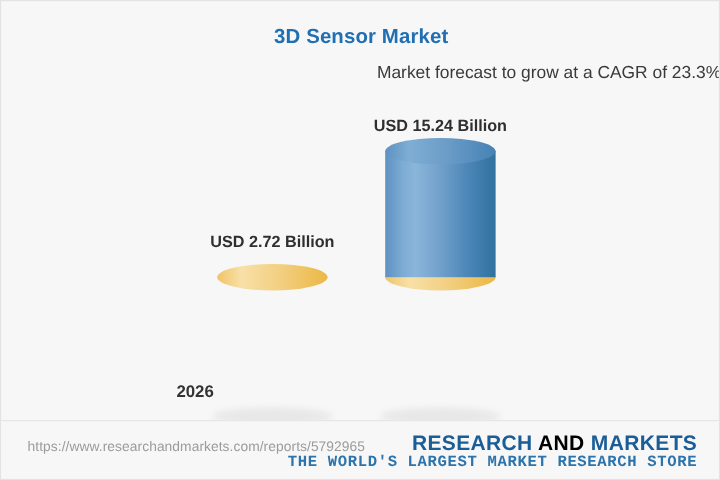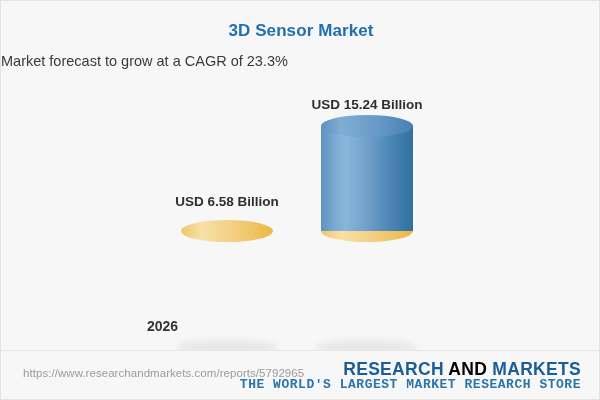--- a/index.html
+++ b/index.html
@@ -34,21 +34,21 @@
     font-size: 17px;
     font-weight: bold;
     color: #1f6fb2;
     letter-spacing: 0.1px;
   }
   .chart-subtitle {
     position: absolute;
     top: 52px;
     left: 0;
     width: 600px;
-    text-align: left;
+    text-align: right;
     font-size: 14.5px;
     color: #3a3a3a;
   }
 
   
   .plot {
     position: absolute;
     top: 80px;
     left: 0;
     width: 600px;
@@ -243,21 +243,21 @@
 <body>
 
 <div id="infographic">
 
   <div class="chart-title">3D Sensor Market</div>
   <div class="chart-subtitle">Market forecast to grow at a CAGR of 23.3%</div>
 
   <div class="plot">
 
     <div class="bar-group g2026">
-      <div class="value-label">USD 6.58 Billion</div>
+      <div class="value-label">USD 2.72 Billion</div>
       <div class="shadow"></div>
       <div class="cyl c2026" style="height: 80px; top: 150px;">
         <div class="base-gold"></div>
         <div class="seg gold" style="height: 80px;"></div>
         <div class="cap gold-cap"></div>
       </div>
       <div class="cat-label">2026</div>
     </div>
 
     <div class="bar-group g2030">

